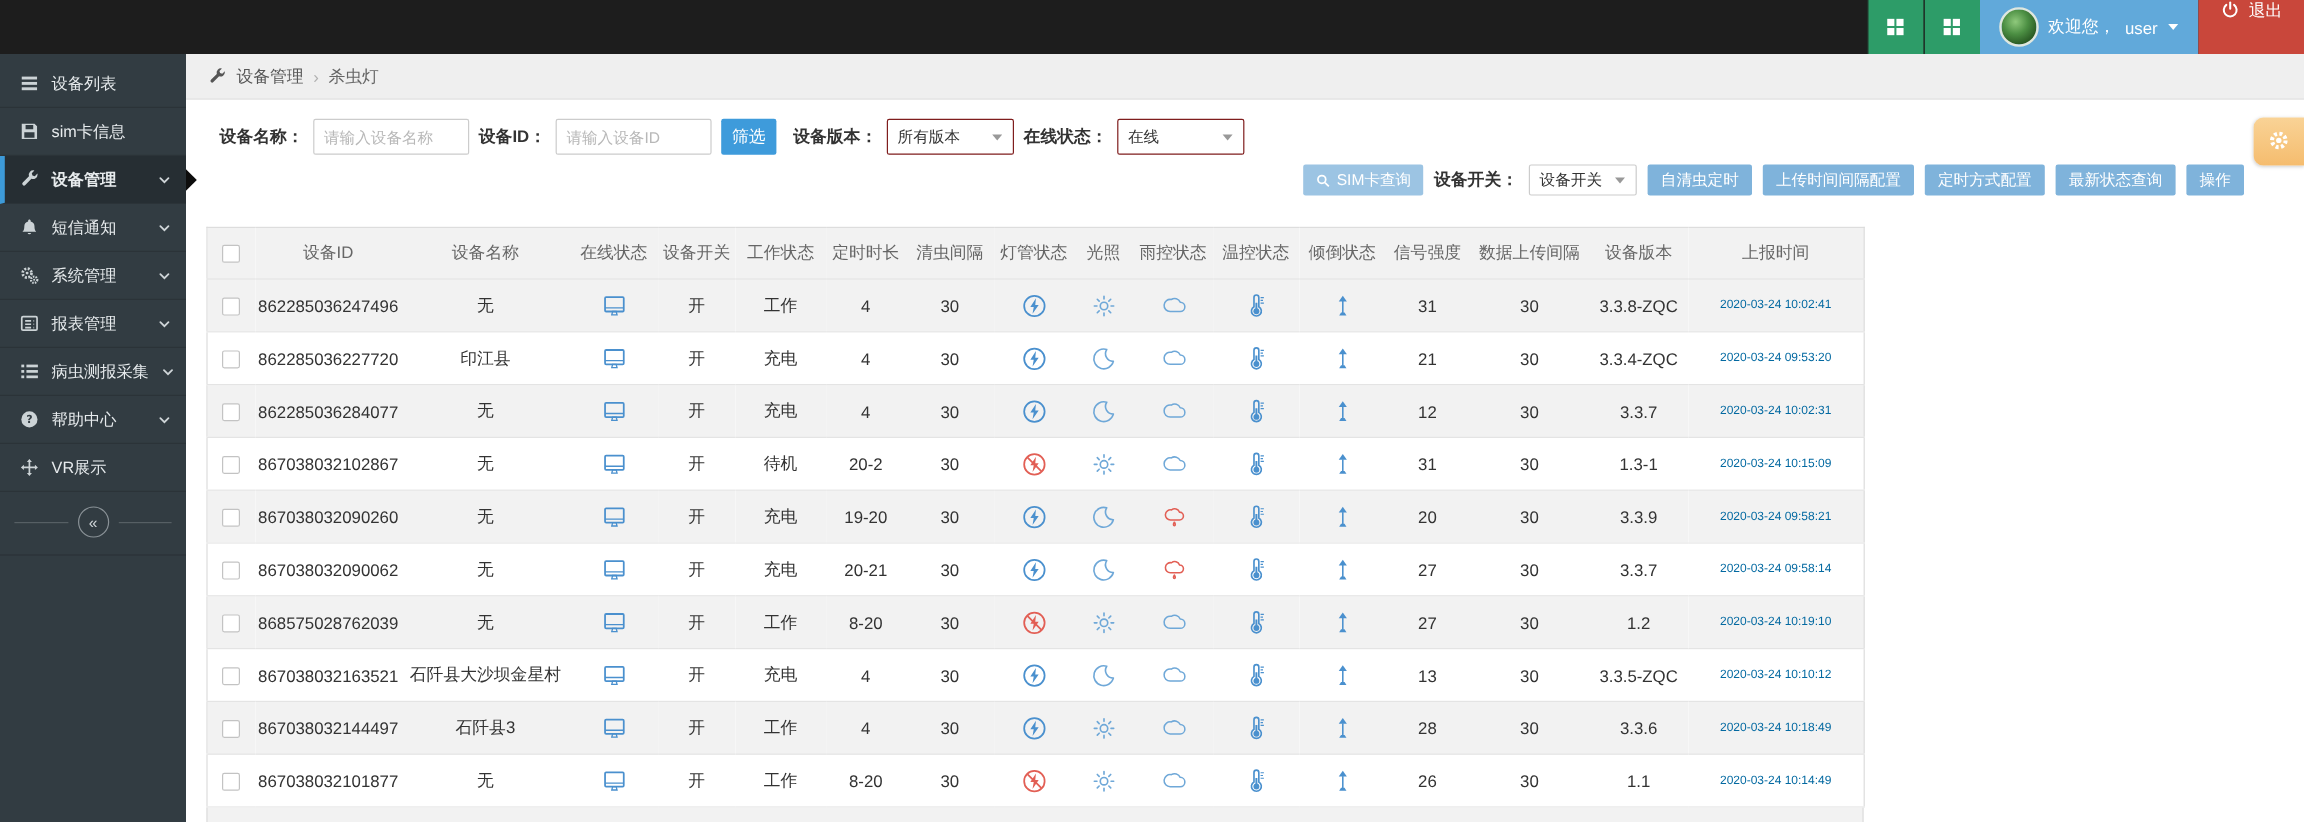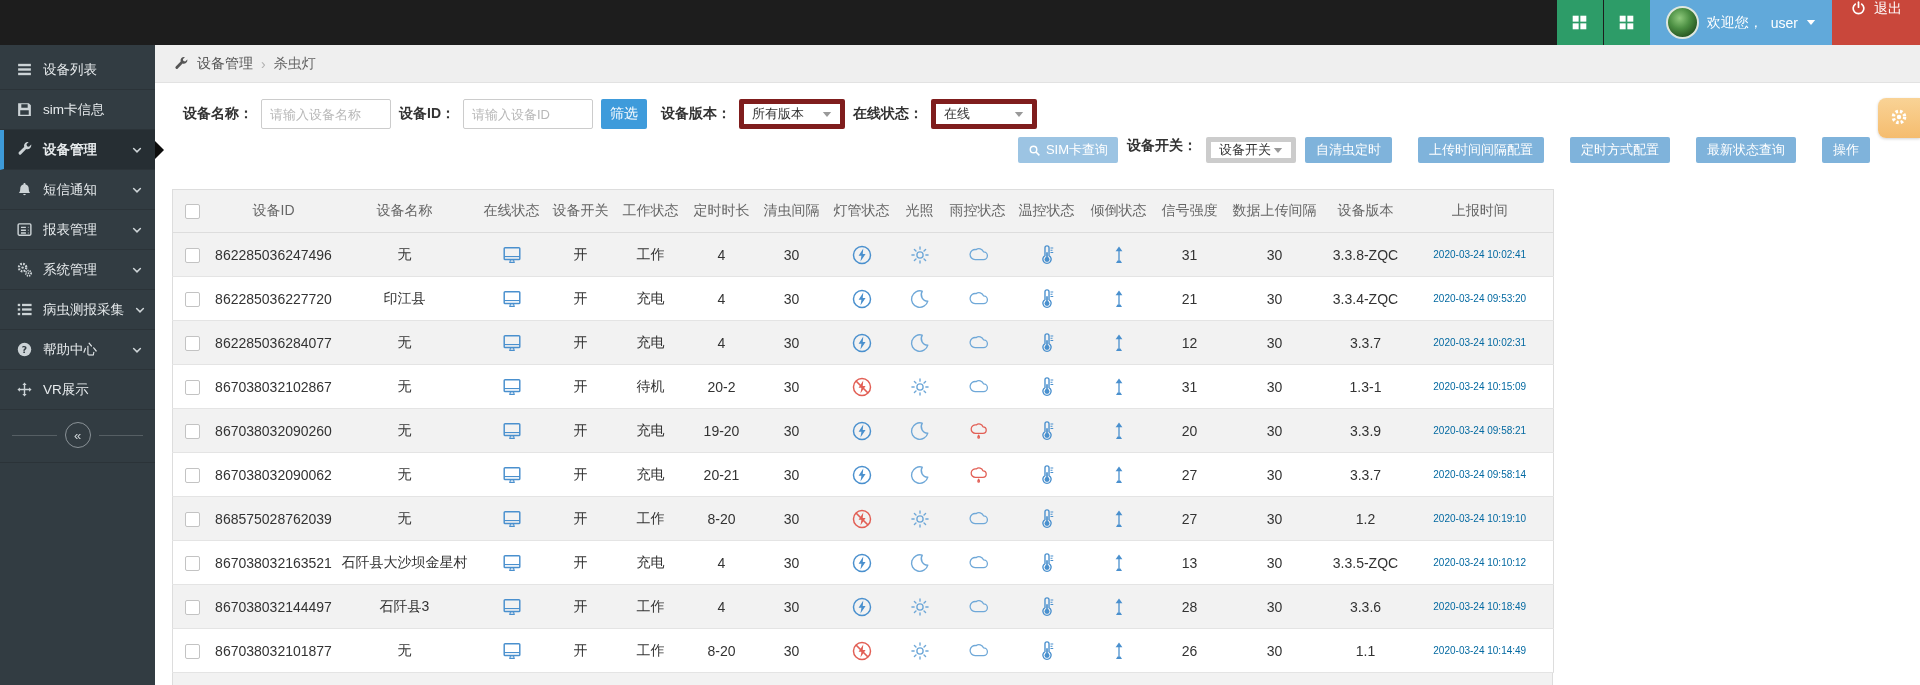--- a/index.html
+++ b/index.html
@@ -33,25 +33,25 @@
 .main{flex:1;background:#fff;position:relative}
 .breadcrumb{height:38px;background:#efefef;border-bottom:1px solid #e2e2e2;display:flex;align-items:center;gap:8px;padding:0 18px;color:#555}
 .breadcrumb .bi{width:16px;height:16px;color:#555}
 .bsep{color:#b0b0b0}
 .bpage{color:#666}
 .filters{display:flex;align-items:center;margin:16px 0 0 28px;gap:8px;height:30px}
 .flabel{font-weight:bold;color:#333;white-space:nowrap}
 .filters input{width:130px;height:30px;border:1px solid #ccc;border-radius:2px;padding:0 8px;font-size:13px;color:#333;outline:none;font-family:inherit}
 .filters input::placeholder{color:#b8b8b8}
 .btn-filter{width:46px;height:30px;background:#3e9bdb;color:#fff;border:none;border-radius:2px;font-size:14px;cursor:pointer;margin-right:6px;font-family:Liberation Mono, monospace}
-.select{height:30px;border:5px solid #7f1d1d;border-radius:2px;background:#fff;display:flex;align-items:center;justify-content:space-between;padding:0 8px;width:106px;cursor:pointer;font-size:13px;color:#333}
+.select{height:30px;border:1px solid #7f1d1d;border-radius:2px;background:#fff;display:flex;align-items:center;justify-content:space-between;padding:0 8px;width:106px;cursor:pointer;font-size:13px;color:#333}
 .select .sel-caret{color:#999;width:10px;height:7px}
 .sel-caret svg{width:10px;height:7px;display:block}
 .select.gray{border-color:#ccc;height:26px;width:90px}
-.toolbar2{display:flex;align-items:flex-start;justify-content:flex-end;gap:9px;margin:8px 50px 0 0;height:26px}
+.toolbar2{display:flex;align-items:center;justify-content:flex-end;gap:9px;margin:8px 50px 0 0;height:26px}
 .btn-sim{height:26px;background:#9cc4e3;border:none;border-radius:2px;color:#fff;display:flex;align-items:center;gap:5px;padding:0 10px;font-size:13px;cursor:pointer;font-family:inherit}
 .btn-sim .tbi svg{width:13px;height:13px}
 .btn-action{height:26px;background:#7fb3db;border:none;border-radius:2px;color:#fff;padding:0 11px;font-size:13px;cursor:pointer;white-space:nowrap;font-family:inherit}
 
 .tablewrap{margin:26px 0 0 17px;width:1381px}
 table{border-collapse:collapse;table-layout:fixed;width:1381px;border:1px solid #ddd}
 th{height:43px;background:#f2f2f2;color:#666;font-weight:normal;font-size:14px;text-align:center;border-bottom:1px solid #ddd;overflow:hidden;white-space:nowrap}
 td{height:44px;text-align:center;font-size:14px;color:#333;border-bottom:1px solid #e4e4e4;overflow:hidden;white-space:nowrap}
 td.small{font-size:10px;color:#0369a1}
 tr.striped td{background:#f2f2f2}
@@ -156,42 +156,42 @@
             </span>
             <span class="slabel">短信通知</span>
             <span class="chev icon-slot">
               <svg viewBox="0 0 16 16" fill="none" stroke="currentColor" stroke-width="2" stroke-linecap="round">
                 <path d="M3.5 6l4.5 4.5L12.5 6"></path>
               </svg>
             </span>
           </div>
           <div class="side-item">
             <span class="sicon icon-slot">
-              <svg viewBox="0 0 24 24" fill="none" stroke="currentColor" stroke-width="2">
-                <rect x="3" y="4" width="18" height="16" rx="1.5"></rect>
-                <path d="M7 9h7M7 13h7M7 17h7M16.8 9h.8M16.8 13h.8M16.8 17h.8"></path>
-              </svg>
-            </span>
-            <span class="slabel">报表管理</span>
-            <span class="chev icon-slot">
-              <svg viewBox="0 0 16 16" fill="none" stroke="currentColor" stroke-width="2" stroke-linecap="round">
-                <path d="M3.5 6l4.5 4.5L12.5 6"></path>
-              </svg>
-            </span>
-          </div>
-          <div class="side-item">
-            <span class="sicon icon-slot">
               <svg viewBox="0 0 24 24" fill="none" stroke="currentColor">
                 <circle cx="9.3" cy="9.3" r="5.2" stroke-width="3.2" stroke-dasharray="2.4 1.7"></circle>
                 <circle cx="9.3" cy="9.3" r="1.7" fill="currentColor" stroke="none"></circle>
                 <circle cx="17.6" cy="17.2" r="3.7" stroke-width="2.6" stroke-dasharray="1.8 1.3"></circle>
                 <circle cx="17.6" cy="17.2" r="1.2" fill="currentColor" stroke="none"></circle>
               </svg>
             </span>
             <span class="slabel">系统管理</span>
+            <span class="chev icon-slot">
+              <svg viewBox="0 0 16 16" fill="none" stroke="currentColor" stroke-width="2" stroke-linecap="round">
+                <path d="M3.5 6l4.5 4.5L12.5 6"></path>
+              </svg>
+            </span>
+          </div>
+          <div class="side-item">
+            <span class="sicon icon-slot">
+              <svg viewBox="0 0 24 24" fill="none" stroke="currentColor" stroke-width="2">
+                <rect x="3" y="4" width="18" height="16" rx="1.5"></rect>
+                <path d="M7 9h7M7 13h7M7 17h7M16.8 9h.8M16.8 13h.8M16.8 17h.8"></path>
+              </svg>
+            </span>
+            <span class="slabel">报表管理</span>
             <span class="chev icon-slot">
               <svg viewBox="0 0 16 16" fill="none" stroke="currentColor" stroke-width="2" stroke-linecap="round">
                 <path d="M3.5 6l4.5 4.5L12.5 6"></path>
               </svg>
             </span>
           </div>
           <div class="side-item">
             <span class="sicon icon-slot">
               <svg viewBox="0 0 24 24" fill="currentColor">
                 <rect x="8.5" y="4" width="13.5" height="3.2"></rect>
@@ -289,21 +289,21 @@
         </button>
         <span class="flabel">设备开关：</span>
         <div class="select gray">
           <span>设备开关</span>
           <span class="sel-caret icon-slot">
               <svg viewBox="0 0 12 8" fill="currentColor">
                 <path d="M1 1h10L6 7z"></path>
               </svg>
             </span>
         </div>
-        <span style="display:flex;gap:26px">
+        <span style="display:flex;gap:9px">
             <button class="btn-action">自清虫定时</button>
             <button class="btn-action">上传时间间隔配置</button>
             <button class="btn-action">定时方式配置</button>
             <button class="btn-action">最新状态查询</button>
             <button class="btn-action">操作</button>
           </span>
       </div>
 
       <div class="tablewrap">
         <table>

